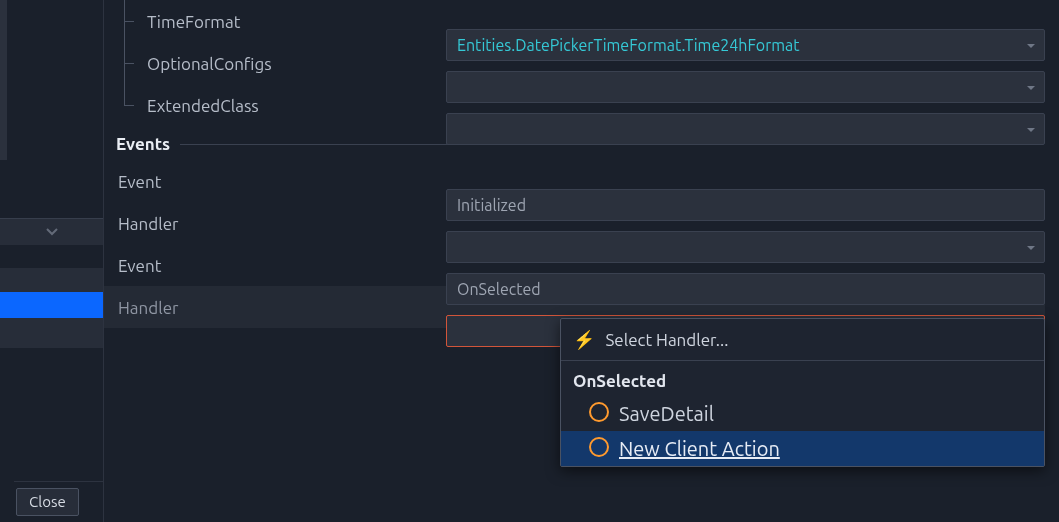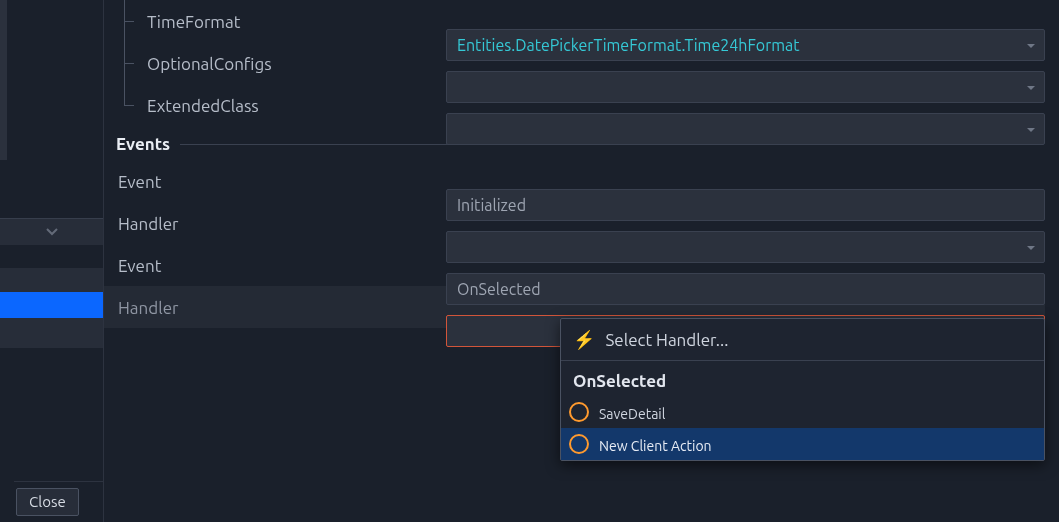--- a/index.html
+++ b/index.html
@@ -204,30 +204,31 @@
   }
   .bolt { color: #ff9a2e; font-size: 18px; }
   .dropdown-sugg-label {
     padding: 10px 12px 6px 12px;
     font-weight: 700;
     font-size: 17px;
     color: #e2e6ee;
   }
   .dropdown-item {
     display: flex;
-    align-items: flex-end;
+    align-items: flex-start;
     gap: 10px;
-    padding: 6px 8px;
-    font-size: 14px;
+    padding: 6px 28px;
+    font-size: 20px;
     color: #cfd5df;
     cursor: pointer;
   }
   .dropdown-item.selected {
     background: #13386b;
     color: #e7ecf5;
+    text-decoration: underline;
   }
   .ring-icon {
     width: 20px; height: 20px;
     border: 2px solid #ff9a2e;
     border-radius: 50%;
     flex: 0 0 20px;
   }
 </style>
 </head>
 <body>

